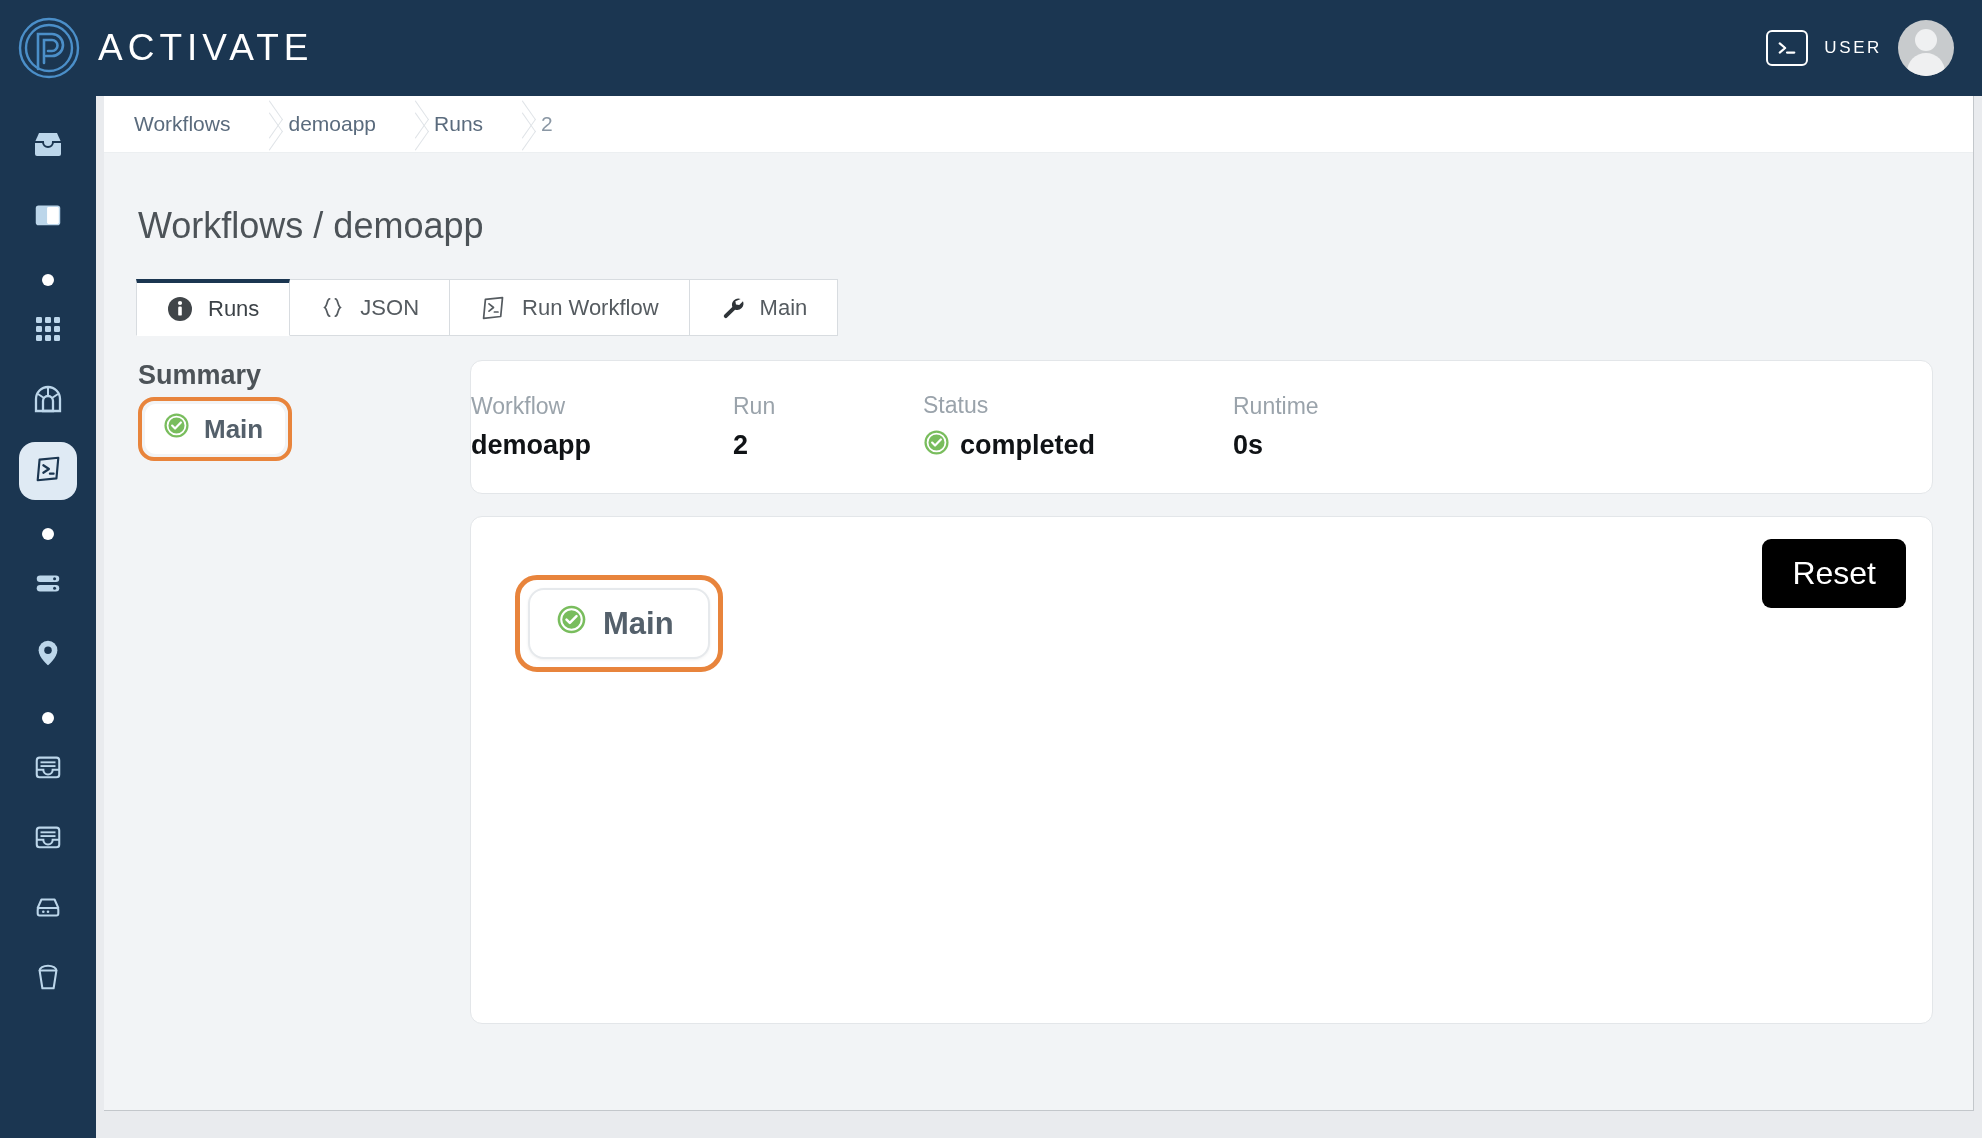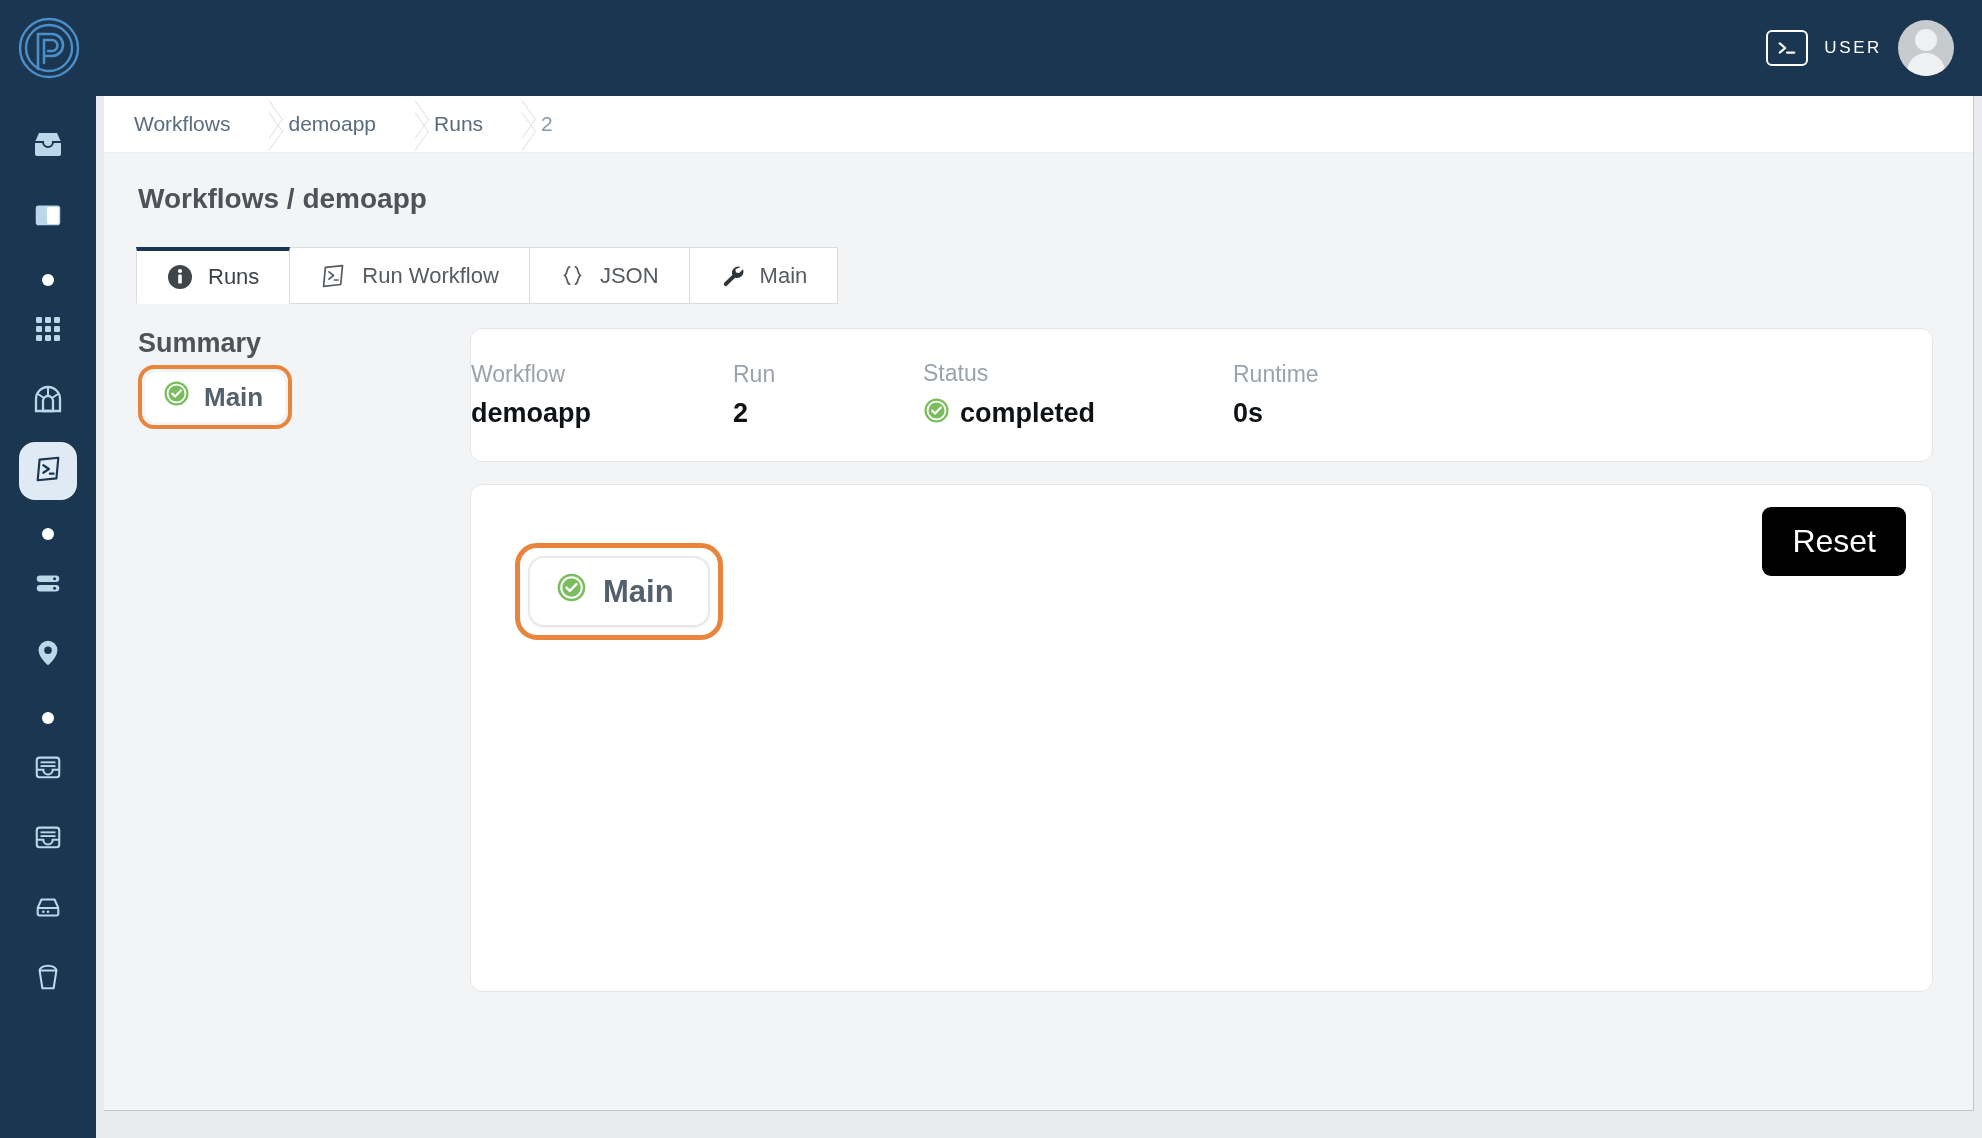--- a/index.html
+++ b/index.html
@@ -104,22 +104,22 @@
     transform: rotate(45deg) skew(10deg, 10deg);
   }
   .crumb-sep::after {
     content: ""; position: absolute; left: 2px; top: 24px;
     width: 22px; height: 22px;
     border-bottom: 1.6px solid #dfe3e7; border-right: 1.6px solid #dfe3e7;
     transform: rotate(-45deg) skew(-10deg, -10deg);
   }
 
   .page-title {
-    font-size: 28px; font-weight: 700; color: #4d5358;
-    margin: 30px 0 0 34px;
+    font-size: 36px; font-weight: 400; color: #4d5358;
+    margin: 52px 0 0 34px;
   }
 
   
   .tabs {
     display: flex; margin: 32px 0 0 32px; height: 57px;
   }
   .tab {
     display: flex; align-items: center; gap: 15px;
     padding: 0 30px; height: 57px;
     background: #ffffff;
@@ -201,20 +201,21 @@
 <div class="topbar">
   <div class="brand">
     <span class="brand-logo">
       <svg viewBox="0 0 62 62" width="62" height="62">
         <circle cx="31" cy="31" r="29" fill="none" stroke="#4b8fc9" stroke-width="2.4"></circle>
         <circle cx="31" cy="31" r="23" fill="none" stroke="#4b8fc9" stroke-width="2.4"></circle>
         <path d="M20 52 L20 17 L34 17 A11 11 0 0 1 34 39 L28 39" fill="none" stroke="#4b8fc9" stroke-width="2.6" stroke-linecap="round"></path>
         <path d="M26 46 L26 23 L34 23 A5.5 5.5 0 0 1 34 34 L30 34" fill="none" stroke="#4b8fc9" stroke-width="2.6" stroke-linecap="round"></path>
       </svg>
     </span>
+    <span class="brand-name">ACTIVATE</span>
   </div>
   <div class="topbar-right">
     <span class="term-btn">
       <svg viewBox="0 0 26 22" width="24" height="20">
         <path d="M5 6 L11 11 L5 16" fill="none" stroke="#ffffff" stroke-width="2.4" stroke-linecap="round" stroke-linejoin="round"></path>
         <line x1="13" y1="16" x2="21" y2="16" stroke="#ffffff" stroke-width="2.4" stroke-linecap="round"></line>
       </svg>
     </span>
     <span class="user-label">USER</span>
     <span class="avatar"></span>
@@ -378,37 +379,37 @@
             <circle cx="13" cy="13" r="12" fill="#404549"></circle>
             <circle cx="13" cy="7" r="2.1" fill="#ffffff"></circle>
             <rect x="11.2" y="10.6" width="3.6" height="9" rx="1.2" fill="#ffffff"></rect>
           </svg>
         </span>
         <span>Runs</span>
       </div>
 
       <div class="tab">
         <span class="tab-icon">
+          <svg viewBox="0 0 26 26" width="25" height="25">
+            <path d="M10 4 C7 4 8 11 5 13 C8 15 7 22 10 22" fill="none" stroke="#555b60" stroke-width="1.8" stroke-linecap="round"></path>
+            <path d="M16 4 C19 4 18 11 21 13 C18 15 19 22 16 22" fill="none" stroke="#555b60" stroke-width="1.8" stroke-linecap="round"></path>
+          </svg>
+        </span>
+        <span>JSON</span>
+      </div>
+
+      <div class="tab">
+        <span class="tab-icon">
           <svg viewBox="0 0 30 30" width="27" height="27">
             <path d="M6 6 L25 4 L23 25 L4 27 Z" fill="none" stroke="#555b60" stroke-width="1.9" stroke-linejoin="round"></path>
             <path d="M10 11 L15 15 L10 19" fill="none" stroke="#555b60" stroke-width="1.9" stroke-linecap="round" stroke-linejoin="round"></path>
             <line x1="16" y1="20" x2="20" y2="20" stroke="#555b60" stroke-width="1.9" stroke-linecap="round"></line>
           </svg>
         </span>
         <span>Run Workflow</span>
-      </div>
-
-      <div class="tab">
-        <span class="tab-icon">
-          <svg viewBox="0 0 26 26" width="25" height="25">
-            <path d="M10 4 C7 4 8 11 5 13 C8 15 7 22 10 22" fill="none" stroke="#555b60" stroke-width="1.8" stroke-linecap="round"></path>
-            <path d="M16 4 C19 4 18 11 21 13 C18 15 19 22 16 22" fill="none" stroke="#555b60" stroke-width="1.8" stroke-linecap="round"></path>
-          </svg>
-        </span>
-        <span>JSON</span>
       </div>
 
 
       <div class="tab">
         <span class="tab-icon">
           <svg viewBox="0 0 26 26" width="25" height="25">
             <path d="M21.5 4.2 a6.6 6.6 0 0 0-8.7 8.2 L4.5 20.6 a1.9 1.9 0 0 0 0 2.7 l.2 .2 a1.9 1.9 0 0 0 2.7 0 L15.7 15.3 a6.6 6.6 0 0 0 8.2-8.7 L20 10.4 l-3.4-.6 -.6-3.4 Z" fill="#2f3438"></path>
           </svg>
         </span>
         <span>Main</span>

